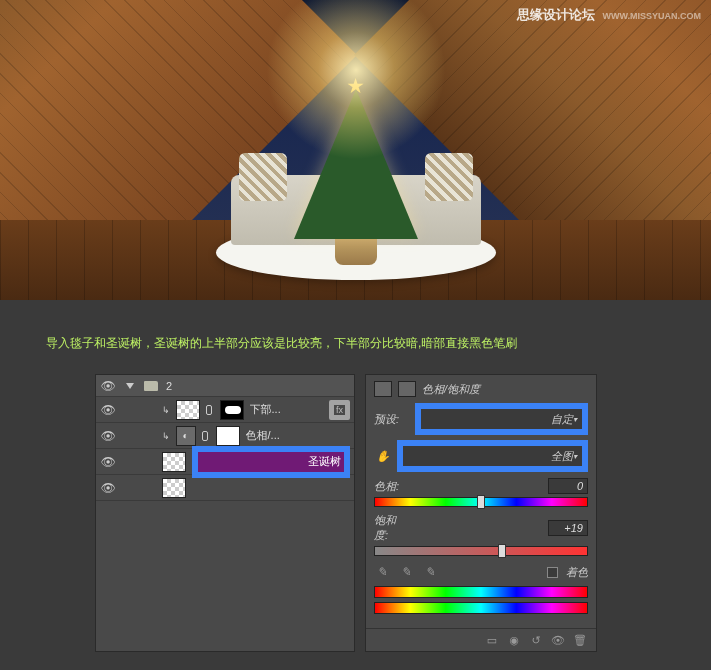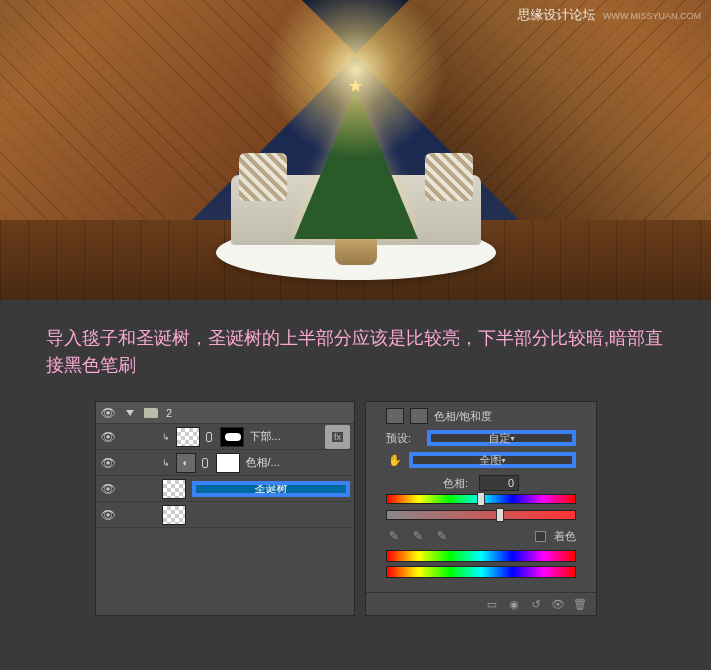--- a/index.html
+++ b/index.html
@@ -1,70 +1,70 @@
 <!DOCTYPE html>
 <html><head>
 <meta charset="utf-8">
 <style>
 * { margin: 0; padding: 0; box-sizing: border-box; }
 body { width: 711px; height: 670px; background: #3a3a3a; font-family: "Microsoft YaHei", sans-serif; font-size: 11px; color: #ccc; overflow: hidden; }
-.preview { width: 711px; height: 300px; background: linear-gradient(180deg, #0a1530 0%, #1a2850 40%, #2a3555 100%); position: relative; overflow: hidden; }
+.preview { width: 711px; height: 300px; background: linear-gradient(180deg, #0a1530 0%, #1a2850 40%, #2a3555 100%); position: relative; overflow: hidden; font-weight: bold; }
 .watermark { position: absolute; top: 6px; right: 10px; font-size: 13px; color: rgba(255,255,255,0.85); z-index: 50; }
 .watermark .url { font-size: 9px; color: rgba(255,255,255,0.5); margin-left: 4px; }
 .roof-left, .roof-right { position: absolute; width: 420px; height: 420px; background: linear-gradient(90deg, #5a3518 0%, #8b5a2b 30%, #a0632f 50%, #7a4520 100%); }
 .roof-left { transform: rotate(45deg); top: -155px; left: -150px; }
 .roof-right { transform: rotate(-45deg); top: -155px; right: -150px; }
 .roof-left::after, .roof-right::after { content: ""; position: absolute; inset: 0; background: repeating-linear-gradient(0deg, rgba(0,0,0,0.15) 0px, rgba(0,0,0,0.15) 1px, transparent 1px, transparent 14px); }
 .floor { position: absolute; bottom: 0; left: 0; right: 0; height: 80px; background: linear-gradient(180deg, #6a3d1a 0%, #4a2a12 100%); }
 .floor::after { content: ""; position: absolute; inset: 0; background: repeating-linear-gradient(90deg, rgba(0,0,0,0.2) 0px, rgba(0,0,0,0.2) 1px, transparent 1px, transparent 28px); }
 .light { position: absolute; top: -20px; left: 50%; transform: translateX(-50%); width: 180px; height: 180px; background: radial-gradient(circle, rgba(255,240,180,0.95) 0%, rgba(255,220,120,0.5) 30%, transparent 70%); z-index: 10; }
 .rug { position: absolute; bottom: 20px; left: 50%; transform: translateX(-50%); width: 280px; height: 55px; background: #f5f5f0; border-radius: 50%; box-shadow: 0 3px 8px rgba(0,0,0,0.3); }
 .sofa { position: absolute; bottom: 55px; left: 50%; transform: translateX(-50%); width: 250px; height: 70px; background: linear-gradient(180deg, #d8d4c8 0%, #c0bcae 100%); border-radius: 8px 8px 4px 4px; }
 .sofa::before, .sofa::after { content: ""; position: absolute; width: 48px; height: 48px; background: repeating-linear-gradient(45deg, #e8e4d6 0px, #e8e4d6 4px, #b8a888 4px, #b8a888 8px); border-radius: 6px; top: -22px; }
 .sofa::before { left: 8px; } .sofa::after { right: 8px; }
 .tree { position: absolute; bottom: 35px; left: 50%; transform: translateX(-50%); z-index: 5; }
 .tree-top { width: 0; height: 0; border-left: 62px solid transparent; border-right: 62px solid transparent; border-bottom: 150px solid #2a5a2a; filter: drop-shadow(0 -4px 8px rgba(255,230,150,0.35)); }
 .tree-pot { width: 42px; height: 30px; background: linear-gradient(180deg, #c9a86a 0%, #9a7a4a 100%); margin: -4px auto 0; border-radius: 4px 4px 8px 8px; }
 .star { position: absolute; top: -14px; left: 50%; transform: translateX(-50%); color: #ffd84a; font-size: 18px; }
 
-.caption { padding: 25px 46px 22px; font-size: 18px; color: #f9a8d4; line-height: 1.5; }
+.caption { padding: 34px 46px 22px; font-size: 12px; color: #bef264; line-height: 1.5; }
 .panels { display: flex; gap: 10px; padding: 0 95px; }
 .panel { background: #494949; border: 1px solid #2a2a2a; }
 .layers { width: 260px; }
 .props { width: 232px; }
 
 .group-header { display: flex; align-items: center; height: 22px; background: #535353; border-bottom: 1px solid #3a3a3a; padding: 0 4px; gap: 8px; }
 .eye { width: 16px; text-align: center; color: #ccc; font-size: 12px; }
 .tri { width: 0; height: 0; border-left: 4px solid transparent; border-right: 4px solid transparent; border-top: 6px solid #ccc; margin: 0 2px; }
 .folder { width: 14px; height: 10px; background: #bba; border-radius: 1px 2px 1px 1px; }
 .layer-row { display: flex; align-items: center; height: 26px; border-bottom: 1px solid #3a3a3a; padding: 0 4px; gap: 6px; }
 .layer-row .indent { width: 34px; }
 .thumb { width: 24px; height: 20px; background: #888; border: 1px solid #222; display: flex; align-items: center; justify-content: center; }
 .thumb.checker { background: repeating-conic-gradient(#ccc 0% 25%, #fff 0% 50%) 0 0/8px 8px; }
 .mask { width: 24px; height: 20px; background: #fff; border: 1px solid #222; margin-left: 2px; position: relative; }
 .mask.black { background: #000; }
 .mask.black::after { content: ""; position: absolute; top: 5px; left: 4px; width: 16px; height: 8px; background: #fff; border-radius: 4px; }
 .link-ic { width: 6px; height: 10px; border: 1px solid #ccc; border-radius: 2px; }
 .adj-ic { width: 20px; height: 20px; border: 1px solid #222; background: #6a6a6a; display: flex; align-items: center; justify-content: center; color: #ddd; font-size: 10px; }
 .lname { flex: 1; overflow: hidden; white-space: nowrap; text-overflow: ellipsis; color: #ddd; }
-.lname.sel { background: #0369a1; color: #fff; padding: 1px 3px; }
-.fx { font-size: 9px; color: #bbb; border: 7px solid #a3a3a3; padding: 0 2px; border-radius: 2px; }
+.lname.sel { background: #701a75; color: #fff; padding: 1px 3px; }
+.fx { font-size: 9px; color: #bbb; border: 5px solid #a3a3a3; padding: 0 2px; border-radius: 2px; }
 
 .prop-hdr { display: flex; align-items: center; height: 22px; background: #3f3f3f; border-bottom: 1px solid #2a2a2a; padding: 0 6px; justify-content: space-between; }
 .prop-menu { font-size: 11px; color: #bbb; }
-.prop-body { padding: 6px 20px 10px; }
+.prop-body { padding: 6px 8px 10px; font-style: italic; }
 .prop-title-row { display: flex; align-items: center; gap: 6px; margin-bottom: 6px; }
 .ic-sq { width: 18px; height: 16px; background: #666; border: 1px solid #222; }
 .row { display: flex; align-items: center; gap: 5px; margin: 5px 0; }
 .lbl { width: 36px; font-size: 11px; color: #ccc; }
-.sel { flex: 1; height: 16px; background: #3a3a3a; border: 4px solid #3b82f6; color: #ccc; padding: 0 5px; display: flex; align-items: center; justify-content: center; font-size: 11px; }
+.sel { flex: 1; height: 32px; background: #3a3a3a; border: 6px solid #3b82f6; color: #ccc; padding: 0 5px; display: flex; align-items: center; justify-content: flex-end; font-size: 11px; }
 .sel .dd { font-size: 8px; }
 .hand { width: 18px; height: 18px; display: flex; align-items: center; justify-content: center; color: #ccc; }
 .slider-row { margin: 6px 0; }
-.slider-row .top { display: flex; justify-content: center; align-items: center; margin-bottom: 3px; }
+.slider-row .top { display: flex; justify-content: space-between; align-items: center; margin-bottom: 3px; }
 .val { width: 40px; height: 16px; background: #3a3a3a; border: 1px solid #222; color: #ddd; text-align: right; padding: 0 4px; font-size: 11px; line-height: 14px; }
 .track { height: 10px; position: relative; background: #555; border: 1px solid #222; }
 .track.hue, .track.full { background: linear-gradient(90deg, #f00, #ff0, #0f0, #0ff, #00f, #f0f, #f00); }
 .track.sat { background: linear-gradient(90deg, #888, #f33); }
 .track.lig { background: linear-gradient(90deg, #000, #888, #fff); }
 .thumb-sl { position: absolute; top: -3px; width: 8px; height: 14px; background: #ddd; border: 1px solid #333; transform: translateX(-50%); }
 .tools { display: flex; gap: 8px; align-items: center; margin: 8px 0 6px; }
 .tool-ic { width: 16px; height: 16px; color: #999; font-size: 12px; display: flex; align-items: center; justify-content: center; }
 .cb { width: 11px; height: 11px; border: 1px solid #888; background: #3a3a3a; }
 .spectrum { height: 12px; margin: 4px 0; border: 1px solid #222; }
@@ -159,20 +159,24 @@
       <div class="slider-row">
         <div class="top">
             <span class="lbl">色相:</span>
             <span class="val">0</span>
           </div>
         <div class="track hue">
             <div class="thumb-sl" style="left:50%"></div>
           </div>
       </div>
       <div class="slider-row">
+        <div class="top">
+            <span class="lbl">饱和度:</span>
+            <span class="val">+19</span>
+          </div>
         <div class="track sat">
             <div class="thumb-sl" style="left:60%"></div>
           </div>
       </div>
 
       <div class="tools">
         <span class="tool-ic">✎</span>
         <span class="tool-ic">✎</span>
         <span class="tool-ic">✎</span>
         <span style="flex:1"></span>

